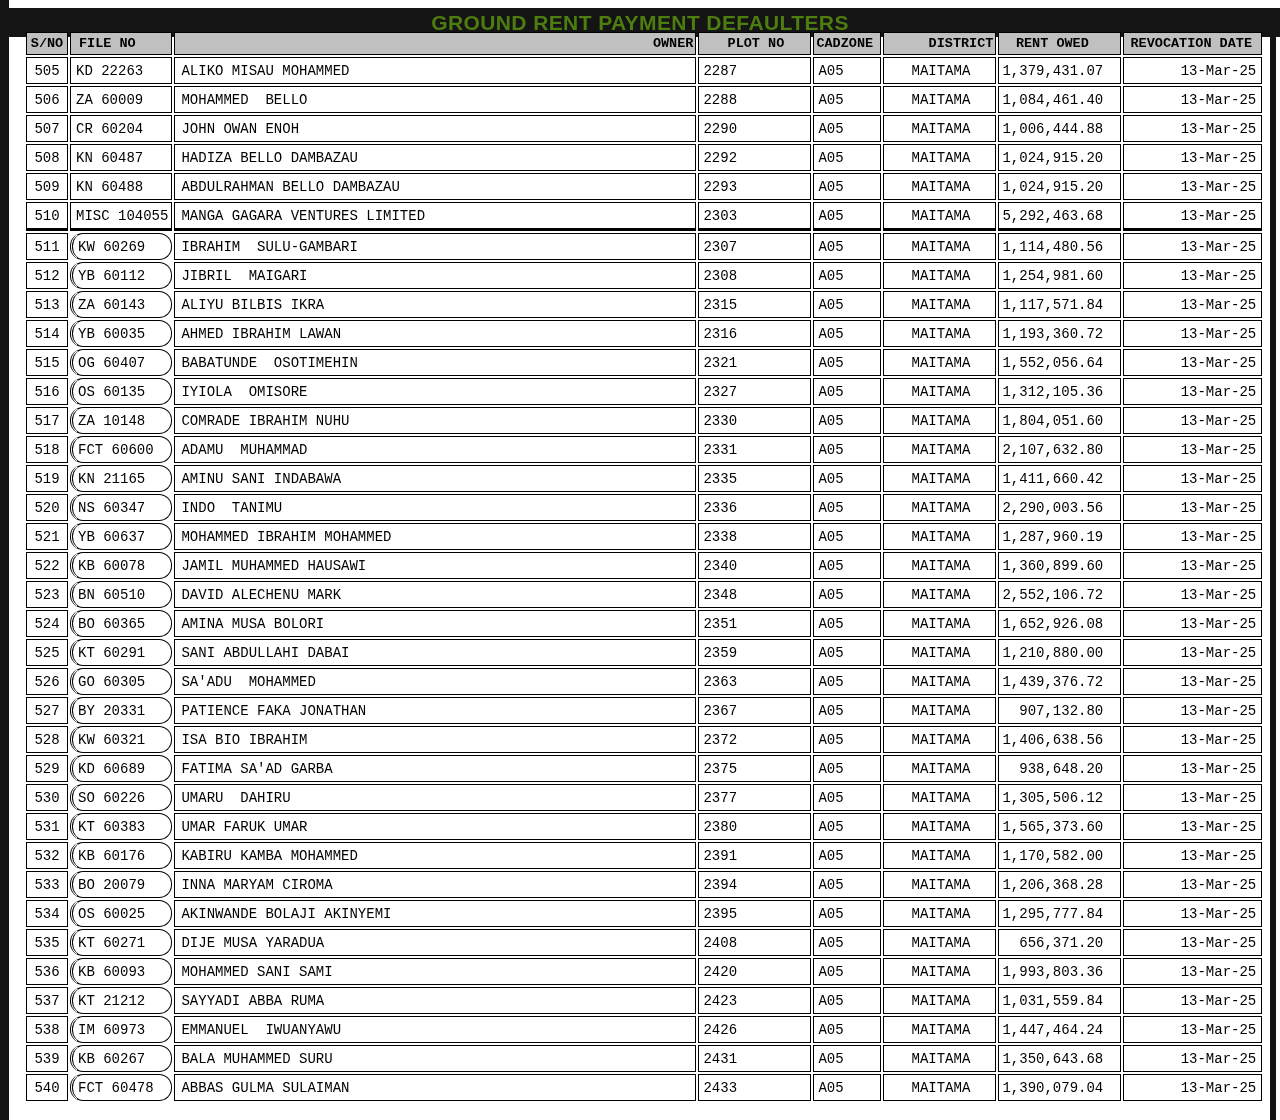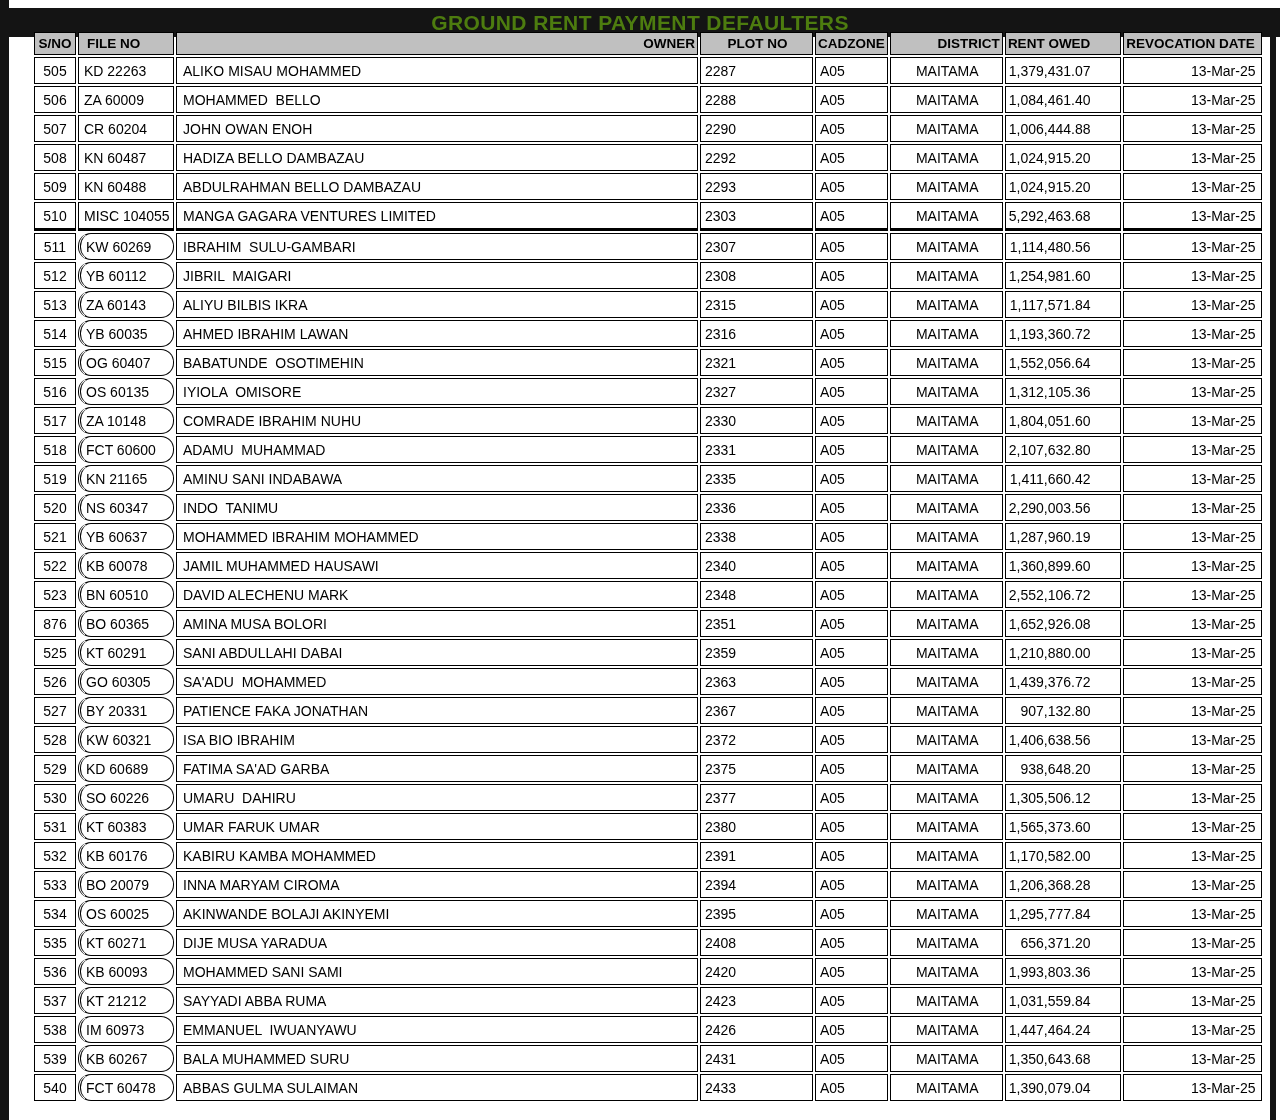--- a/index.html
+++ b/index.html
@@ -7,40 +7,40 @@
     width:1280px; height:1120px; background:#ffffff; position:relative; overflow:hidden;
     font-family:"Liberation Sans","DejaVu Sans",sans-serif; color:#000;
   }
   .title-bar {
     position:absolute; top:8px; left:0; width:1280px; height:29px; background:#141414;
     color:#4d7c0f; text-align:center; font-weight:bold; font-size:21px; line-height:29px;
     letter-spacing:0.4px;
   }
   .left-edge  { position:absolute; top:0; left:0; width:9px; height:1120px; background:#141414; }
   .right-edge { position:absolute; top:29px; left:1270px; width:6px; height:1091px; background:#141414; }
-  .table-wrap { position:absolute; top:30px; left:32px; }
+  .table-wrap { position:absolute; top:30px; left:24px;font-family:Liberation Mono, monospace; }
   table { border-collapse:separate; border-spacing:2px; table-layout:fixed; }
   th, td {
     border:1px solid #000; overflow:hidden; white-space:pre;
     font-size:14px; line-height:1; vertical-align:middle;
   }
   th {
     background:#c0c0c0; height:21px; font-size:13.5px; font-weight:bold; padding:0 2px;
     text-align:center;
   }
   td { height:25px; padding:0 3px; background:#ffffff; }
 
   
   .c-sno   { text-align:center; }
   .c-file  { text-align:left; padding-left:5px; }
   .c-owner { text-align:left; padding-left:6px; }
   .c-plot  { text-align:left; padding-left:4px; }
   .c-cad   { text-align:left; padding-left:4px; }
   .c-dist  { text-align:center; padding-left:5px; }
-  .c-rent  { text-align:right; padding-right:29px; }
+  .c-rent  { text-align:right; padding-right:17px; }
   .c-date  { text-align:right; padding-right:5px; }
   th.c-file  { text-align:left; padding-left:8px; }
   th.c-owner { text-align:right; padding-left:10px; }
   th.c-plot  { text-align:center; }
   th.c-cad   { text-align:left; padding-left:2px; }
   th.c-dist  { text-align:right; padding-left:6px;margin-top:28px; }
   th.c-rent  { text-align:center; }
   th.c-date  { text-align:center; }
 
   
@@ -265,21 +265,21 @@
     <td class="c-sno">523</td>
     <td class="c-file">BN 60510</td>
     <td class="c-owner">DAVID ALECHENU MARK</td>
     <td class="c-plot">2348</td>
     <td class="c-cad">A05</td>
     <td class="c-dist">MAITAMA</td>
     <td class="c-rent">2,552,106.72</td>
     <td class="c-date">13-Mar-25</td>
   </tr>
         <tr class="page2">
-    <td class="c-sno">876</td>
+    <td class="c-sno">524</td>
     <td class="c-file">BO 60365</td>
     <td class="c-owner">AMINA MUSA BOLORI</td>
     <td class="c-plot">2351</td>
     <td class="c-cad">A05</td>
     <td class="c-dist">MAITAMA</td>
     <td class="c-rent">1,652,926.08</td>
     <td class="c-date">13-Mar-25</td>
   </tr>
         <tr class="page2">
     <td class="c-sno">525</td>

